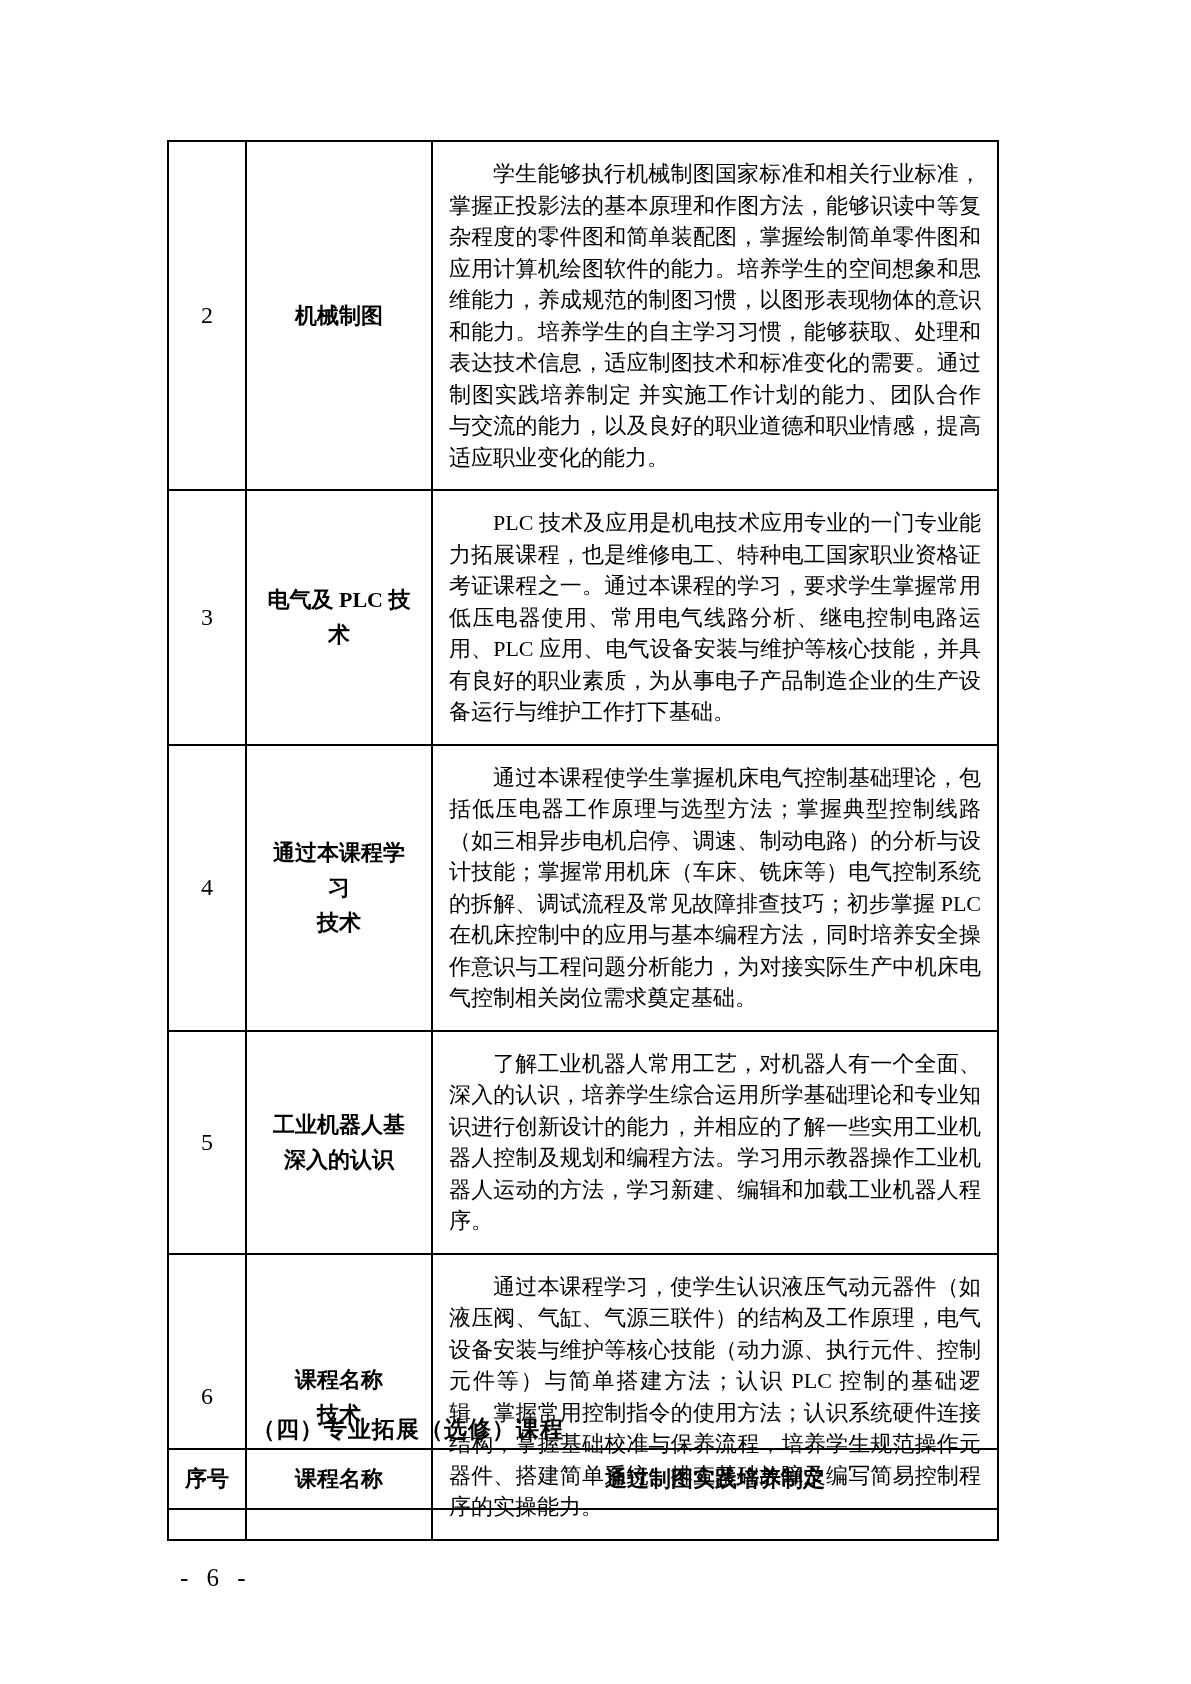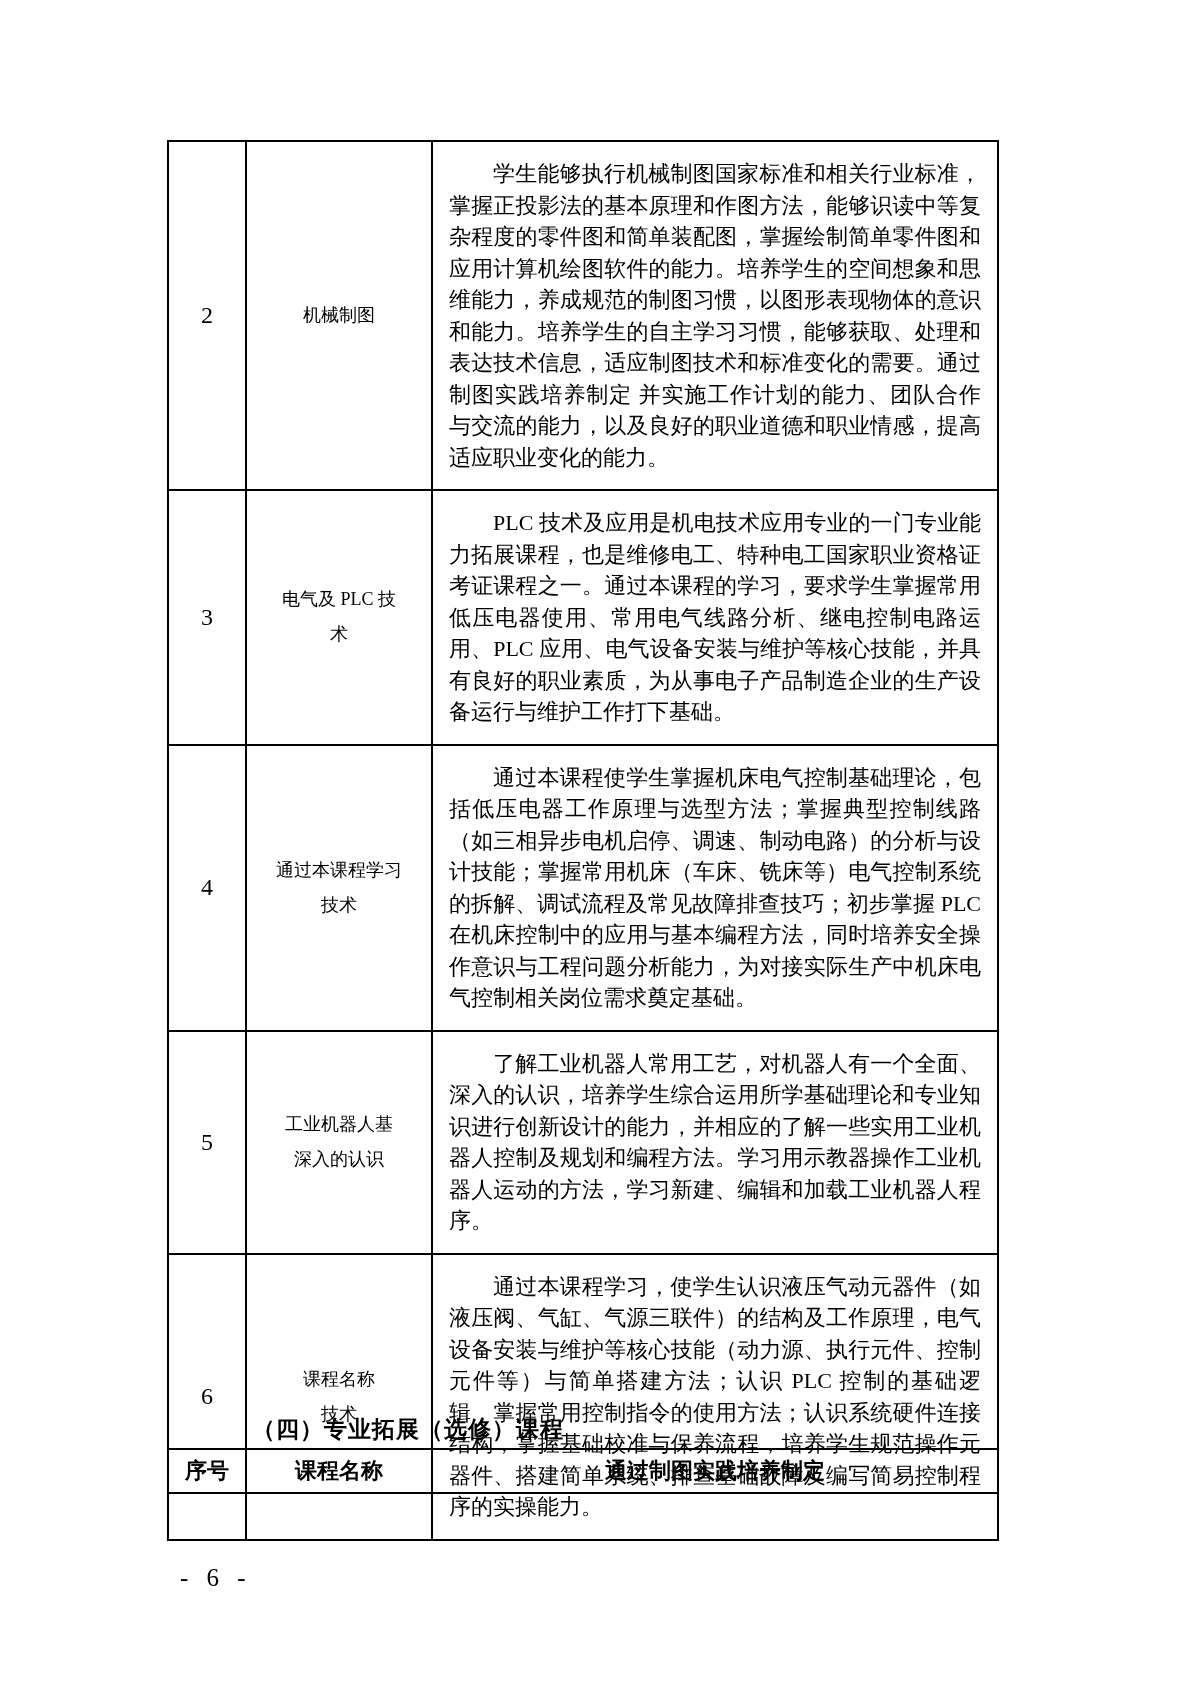--- a/index.html
+++ b/index.html
@@ -38,24 +38,25 @@
     border: 2px solid #000000;
     vertical-align: middle;
     padding: 16px;
   }
   td.cell-no {
     text-align: center;
     font-size: 24px;
   }
   td.cell-name {
     text-align: center;
-    font-size: 18px;
+    font-size: 22px;
     line-height: 35px;
     white-space: pre-line;
     padding: 2px 4px;
+    font-weight: bold;
   }
   td.cell-desc {
     font-size: 22px;
     line-height: 31.5px;
     text-align: justify;
     text-justify: inter-ideograph;
     text-indent: 2em;
     padding: 3px 13px 3px 14px;
   }
   tr.row-h0 { height: 318px; }
@@ -86,21 +87,21 @@
   table.elective-table col.c-no   { width: 78px; }
   table.elective-table col.c-name { width: 186px; }
   table.elective-table col.c-desc { width: 566px; }
   table.elective-table th {
     border: 2.5px solid #000000;
     font-size: 22px;
     font-weight: bold;
     text-align: center;
     vertical-align: middle;
     height: 34px;
-    padding: 4px;
+    padding: 12px;
     margin-top: 24px;
   }
 
   
   .page-number {
     position: absolute;
     left: 180px;
     top: 1564px;
     font-size: 25px;
     letter-spacing: 6px;

